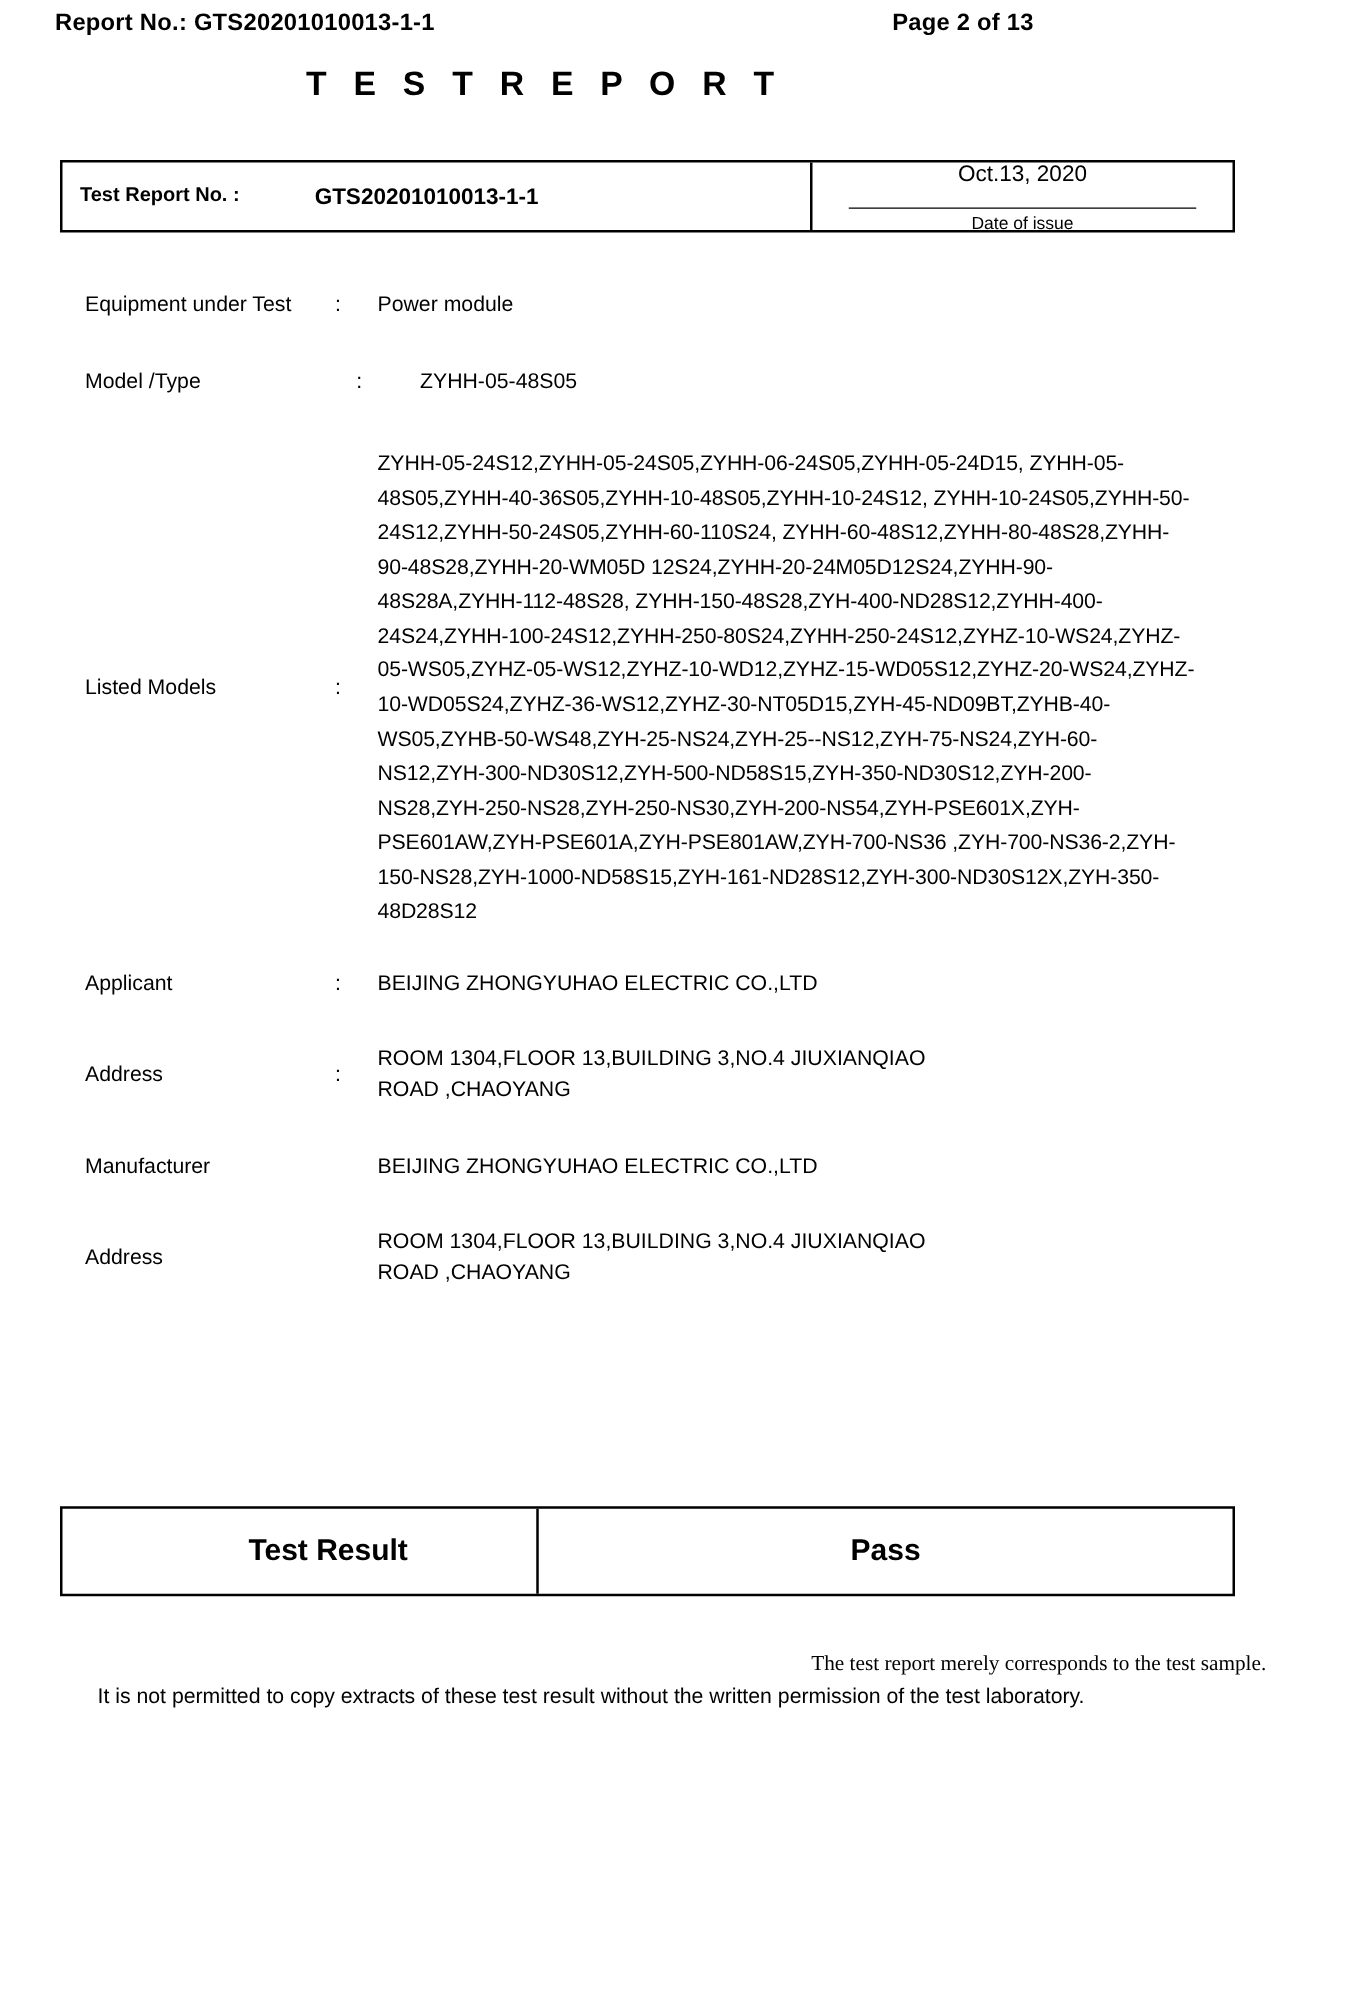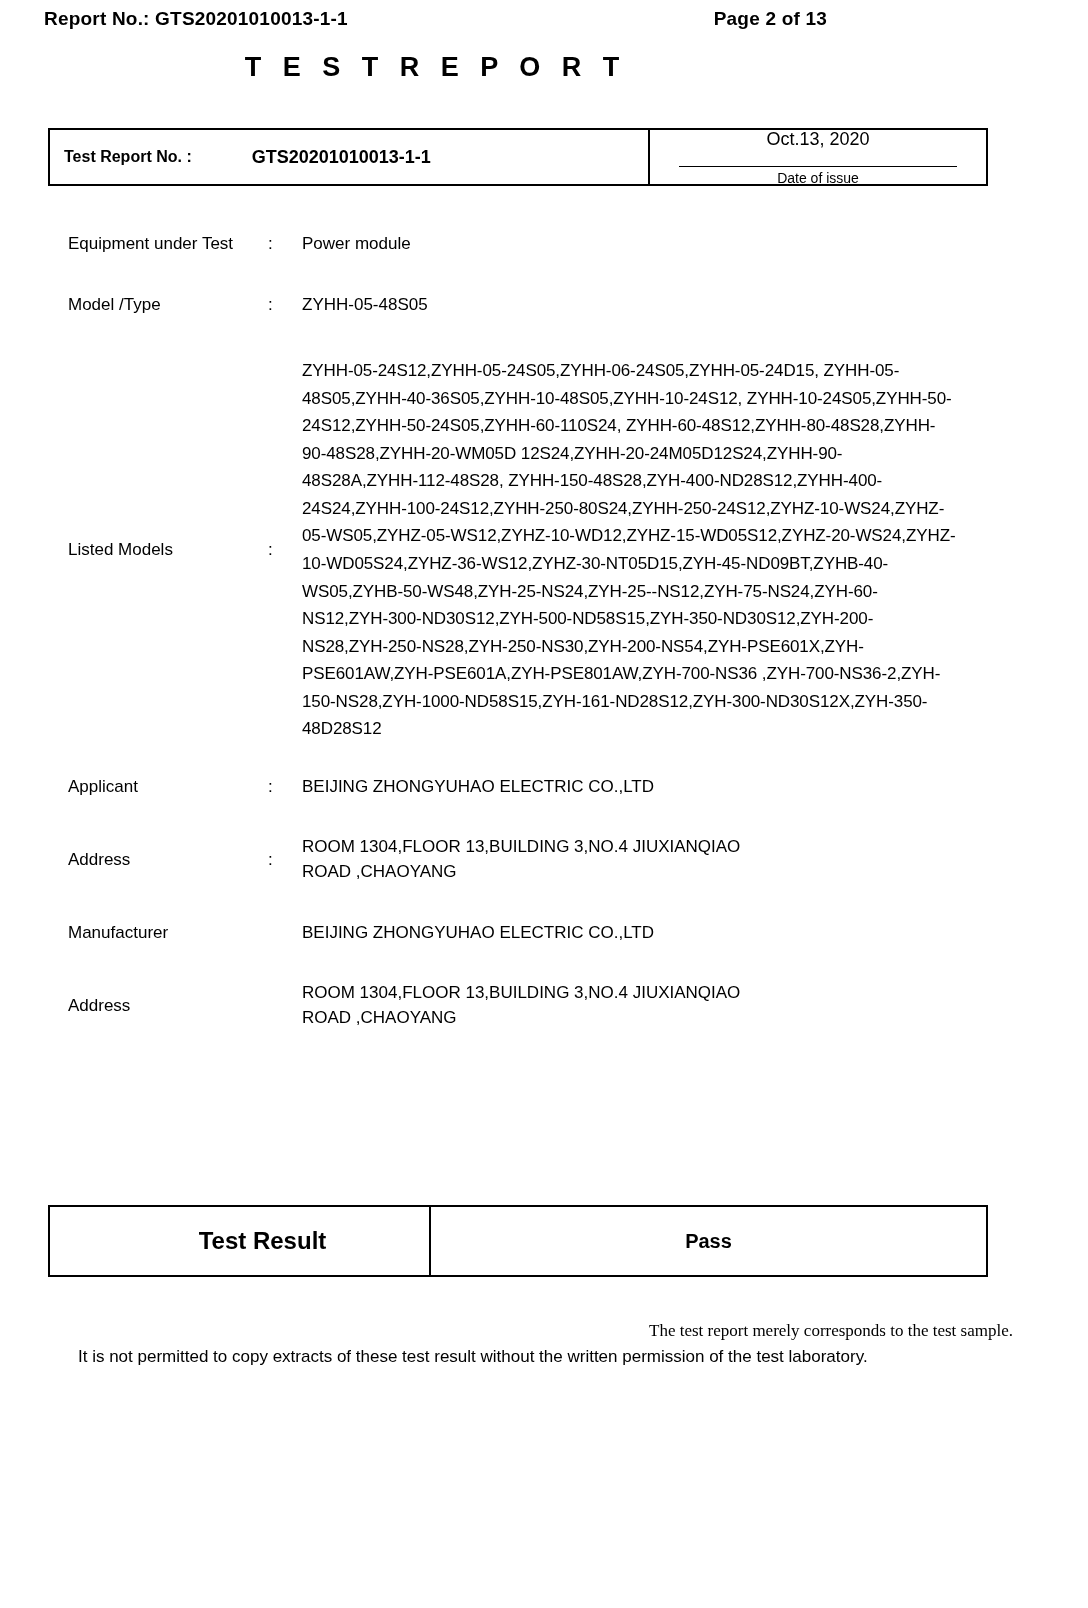--- a/index.html
+++ b/index.html
@@ -127,21 +127,21 @@
   .field-models .field-value {
     line-height: 1.62;
     letter-spacing: -0.1px;
     word-break: break-word;
     max-width: 655px;
   }
   .field-models {
     margin-bottom: 32px;
   }
   .spacer-sm { margin-bottom: 36px; }
-  .spacer-md { margin-bottom: 40px; }
+  .spacer-md { margin-bottom: 40px; gap: 17px; }
 
   .result-box {
     position: absolute;
     top: 1205px;
     left: 48px;
     width: 940px;
     height: 72px;
     border: 2px solid #000;
     box-sizing: border-box;
     display: flex;
@@ -155,21 +155,21 @@
     align-items: center;
     justify-content: center;
     font-size: 24px;
     font-weight: bold;
   }
   .result-right {
     flex: 1;
     display: flex;
     align-items: center;
     justify-content: center;
-    font-size: 20px;
+    font-size: 24px;
     font-weight: bold;
   }
   .footnote {
     position: absolute;
     top: 1318px;
     left: 78px;
     width: 935px;
     font-size: 17px;
     line-height: 1.55;
   }

